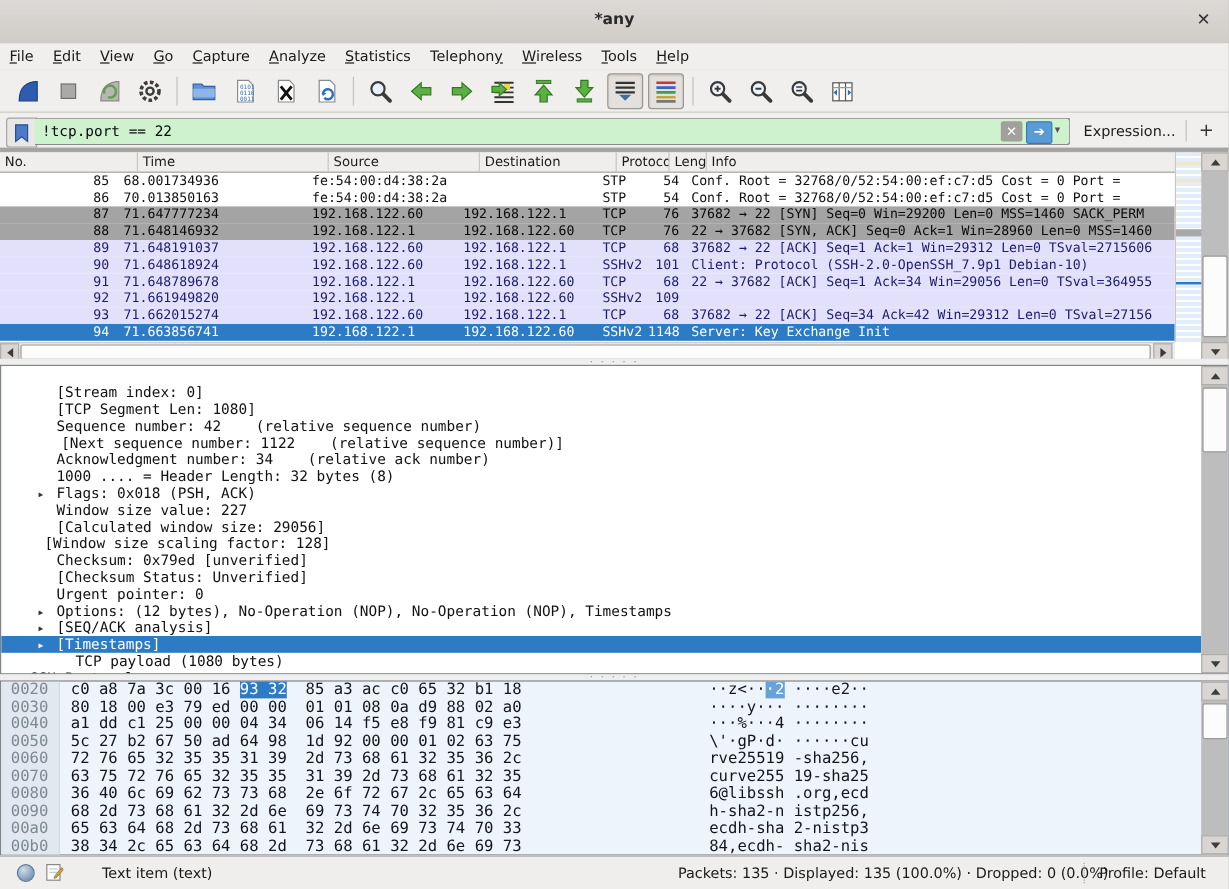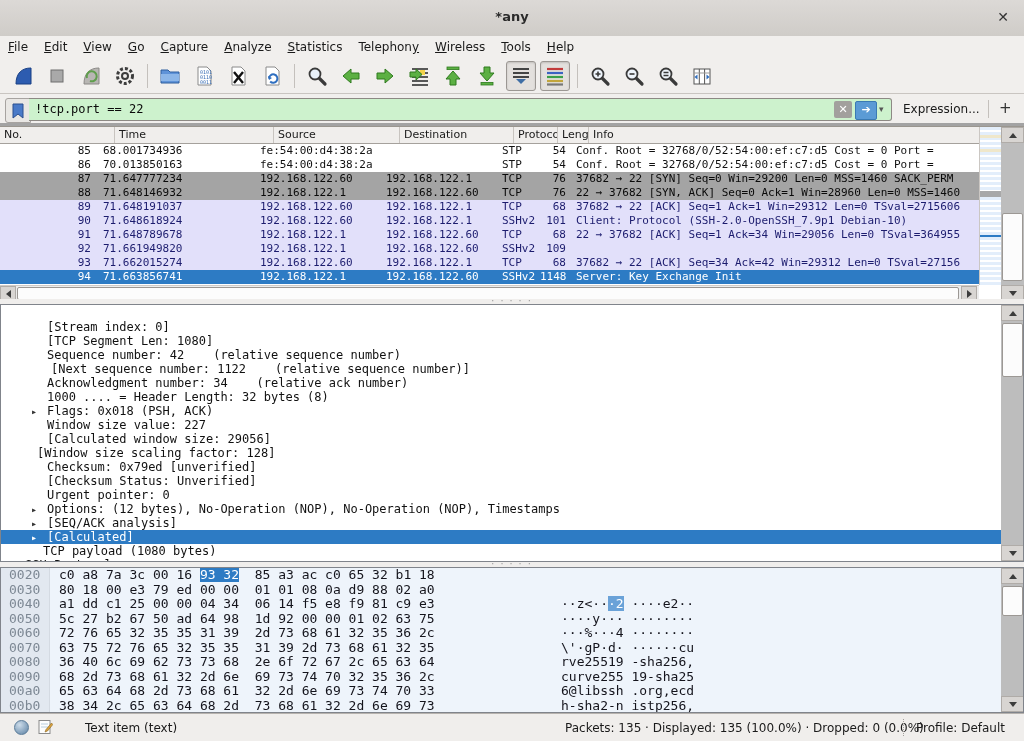--- a/index.html
+++ b/index.html
@@ -85,21 +85,21 @@
   .dline .exp{display:inline-block;width:16px;color:#333;font-size:10px;}
   .dline.sel{background:var(--sel);color:#fff;} .dline.sel .exp{color:#fff;}
   
   #hexpane{position:absolute;left:0;top:567px;width:1024px;height:146px;background:#eef4fb;
     border:1px solid #80848b;box-sizing:border-box;overflow:hidden;}
   #hex-offstrip{position:absolute;left:0;top:0;width:48px;height:146px;background:#e2e8f0;border-right:1px solid #d4dae2;}
   .hxrow{position:relative;height:14.5px;line-height:14.5px;font-family:"DejaVu Sans Mono",monospace;
     font-size:13px;white-space:pre;}
   .hxoff{position:absolute;left:8px;color:#7d8894;}
   .hxbytes{position:absolute;left:58px;color:#14141c;}
-  .hxascii{position:absolute;left:560px;color:#14141c;margin-top:29px;}
+  .hxascii{position:absolute;left:590px;color:#14141c;}
   .hlb{background:var(--sel);color:#fff;}
   .hla{background:#6aa2d8;color:#fff;}
   
   #statusbar{position:absolute;left:0;top:713px;width:1024px;height:28px;background:#f0eeec;
     border-top:1px solid #b6b2ae;box-sizing:border-box;font-size:12px;}
   #expert-btn{position:absolute;left:14px;top:6px;width:15px;height:15px;border-radius:50%;
     background:radial-gradient(circle at 35% 30%,#cddcea,#7d9cb8 70%,#5c7e9d);border:1px solid #5a7b99;box-sizing:border-box;}
   #comment-btn{position:absolute;left:38px;top:5px;}
   #status-item{position:absolute;left:85px;top:7px;}
   #status-stats{position:absolute;left:565px;top:7px;}
@@ -427,22 +427,22 @@
         <div class="dline" style="padding-left: 30px;"><span class="exp"> </span><span>1000 .... = Header Length: 32 bytes (8)</span></div>
         <div class="dline" style="padding-left: 30px;"><span class="exp">▸</span><span>Flags: 0x018 (PSH, ACK)</span></div>
         <div class="dline" style="padding-left: 30px;"><span class="exp"> </span><span>Window size value: 227</span></div>
         <div class="dline" style="padding-left: 30px;"><span class="exp"> </span><span>[Calculated window size: 29056]</span></div>
         <div class="dline" style="padding-left: 20px;"><span class="exp"> </span><span>[Window size scaling factor: 128]</span></div>
         <div class="dline" style="padding-left: 30px;"><span class="exp"> </span><span>Checksum: 0x79ed [unverified]</span></div>
         <div class="dline" style="padding-left: 30px;"><span class="exp"> </span><span>[Checksum Status: Unverified]</span></div>
         <div class="dline" style="padding-left: 30px;"><span class="exp"> </span><span>Urgent pointer: 0</span></div>
         <div class="dline" style="padding-left: 30px;"><span class="exp">▸</span><span>Options: (12 bytes), No-Operation (NOP), No-Operation (NOP), Timestamps</span></div>
         <div class="dline" style="padding-left: 30px;"><span class="exp">▸</span><span>[SEQ/ACK analysis]</span></div>
-        <div class="dline sel" style="padding-left: 30px;"><span class="exp">▸</span><span>[Calculated]</span></div>
-        <div class="dline" style="padding-left: 26px;"><span class="exp"> </span><span>TCP payload (1080 bytes)</span></div>
+        <div class="dline sel" style="padding-left: 30px;"><span class="exp">▸</span><span>[Timestamps]</span></div>
+        <div class="dline" style="padding-left: 46px;"><span class="exp"> </span><span>TCP payload (1080 bytes)</span></div>
         <div class="dline" style="padding-left: 8px;"><span class="exp">▾</span><span>SSH Protocol</span></div>
         <div class="dline" style="padding-left: 30px;"><span class="exp">▸</span><span>SSH Version 2 (encryption:chacha20-poly1305@openssh.com mac:&lt;implicit&gt; compression:none)</span></div>
       </div>
     <div class="scroll-v" style="left:1000px;top:0;height:256px;">
       <div class="sbtn up" style="left:0;top:0;width:23px;height:16px;"></div>
       <div class="sthumb" style="left:1px;top:18px;width:21px;height:54px;"></div>
       <div class="sbtn down" style="left:0;top:240px;width:23px;height:16px;"></div>
     </div>
   </div>
 

